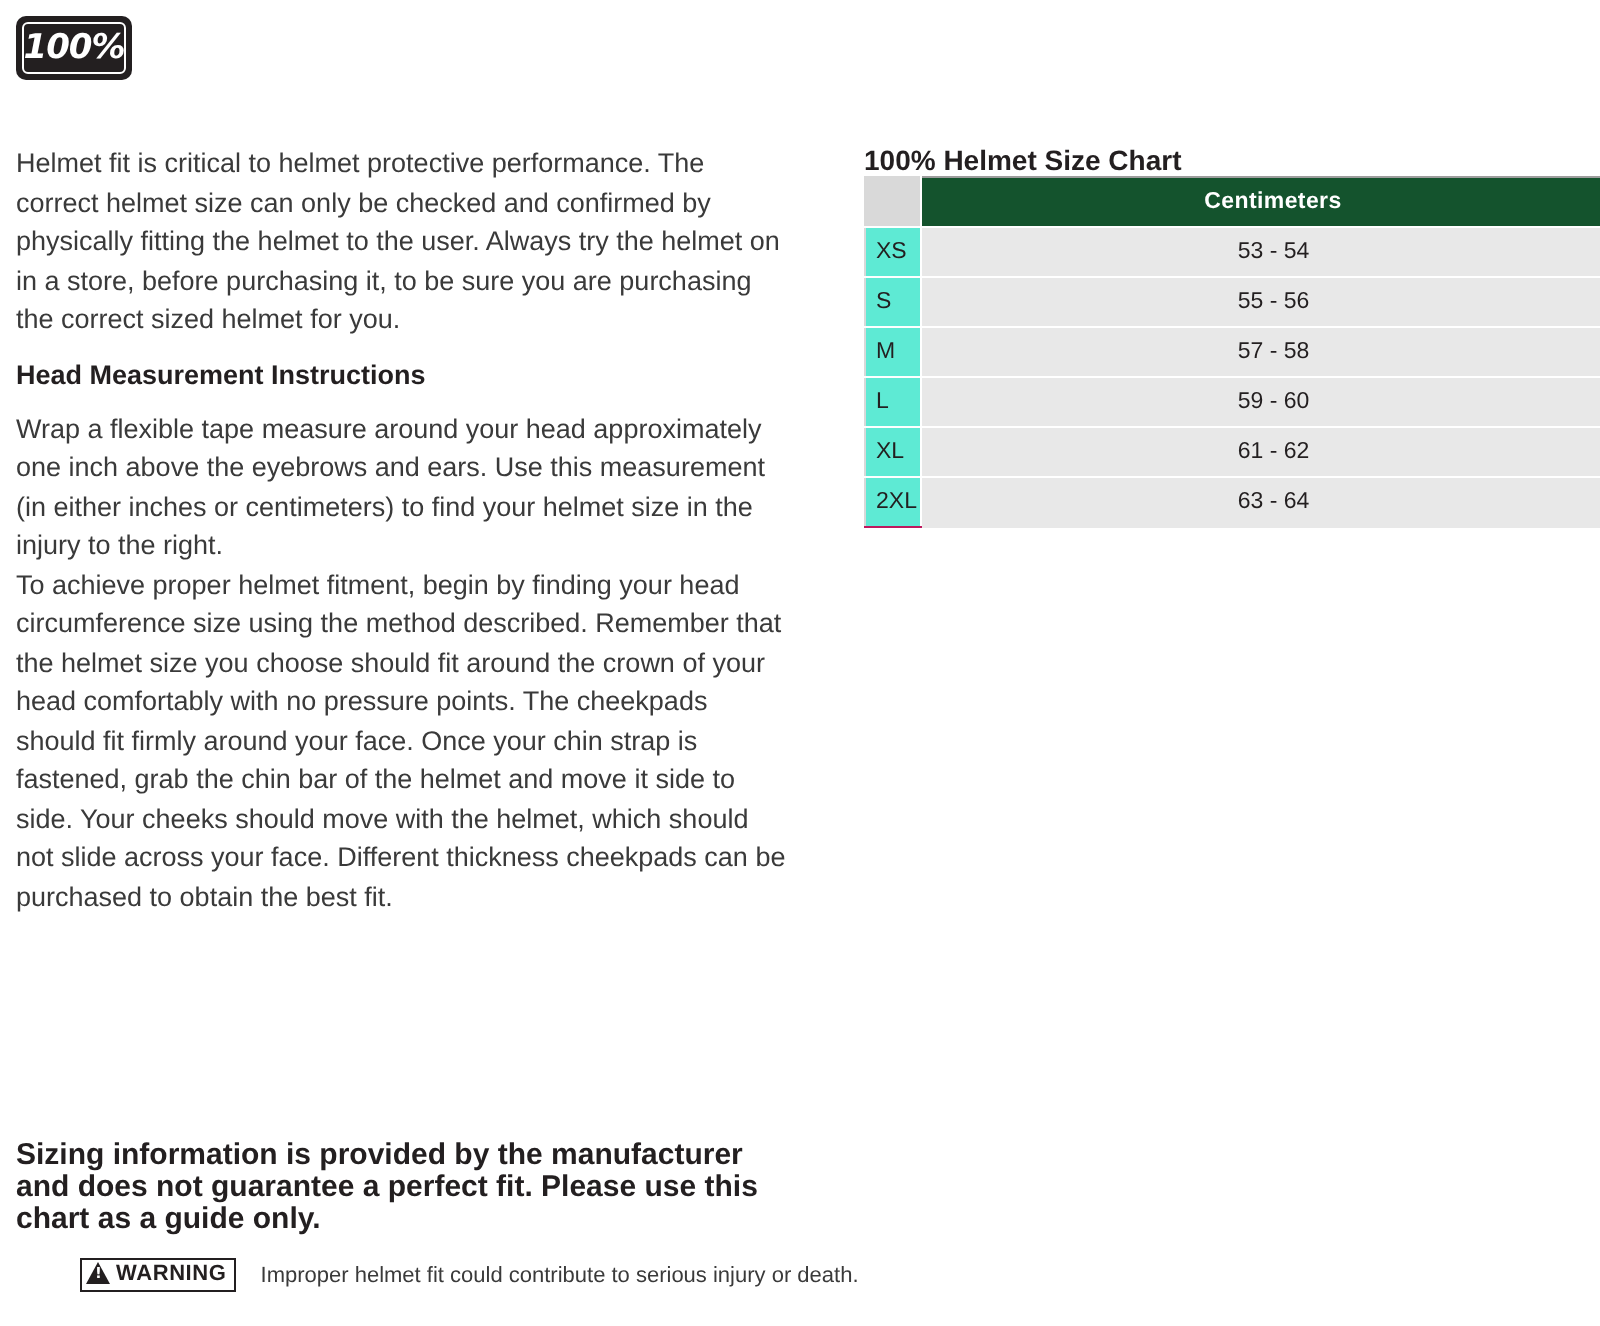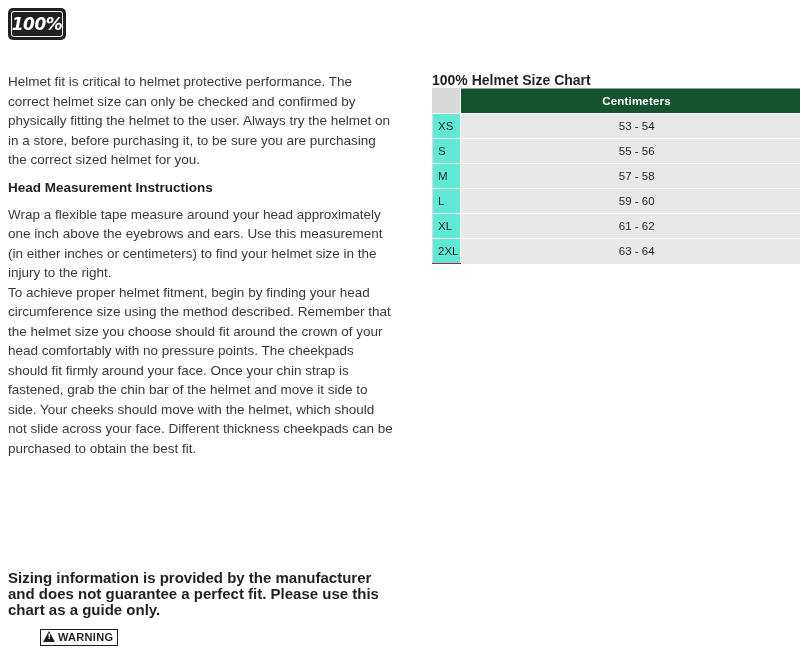--- a/index.html
+++ b/index.html
@@ -274,13 +274,14 @@
 
 </div>
 
 <div class="disclaimer">Sizing information is provided by the manufacturer and does not guarantee a perfect fit. Please use this chart as a guide only.</div>
 
 <div class="warning-row">
   <span class="warn-badge">
     <span class="warn-tri"></span>
     <span class="warn-label">WARNING</span>
   </span>
+  <span class="warn-text">Improper helmet fit could contribute to serious injury or death.</span>
 </div>
 
 </body></html>

